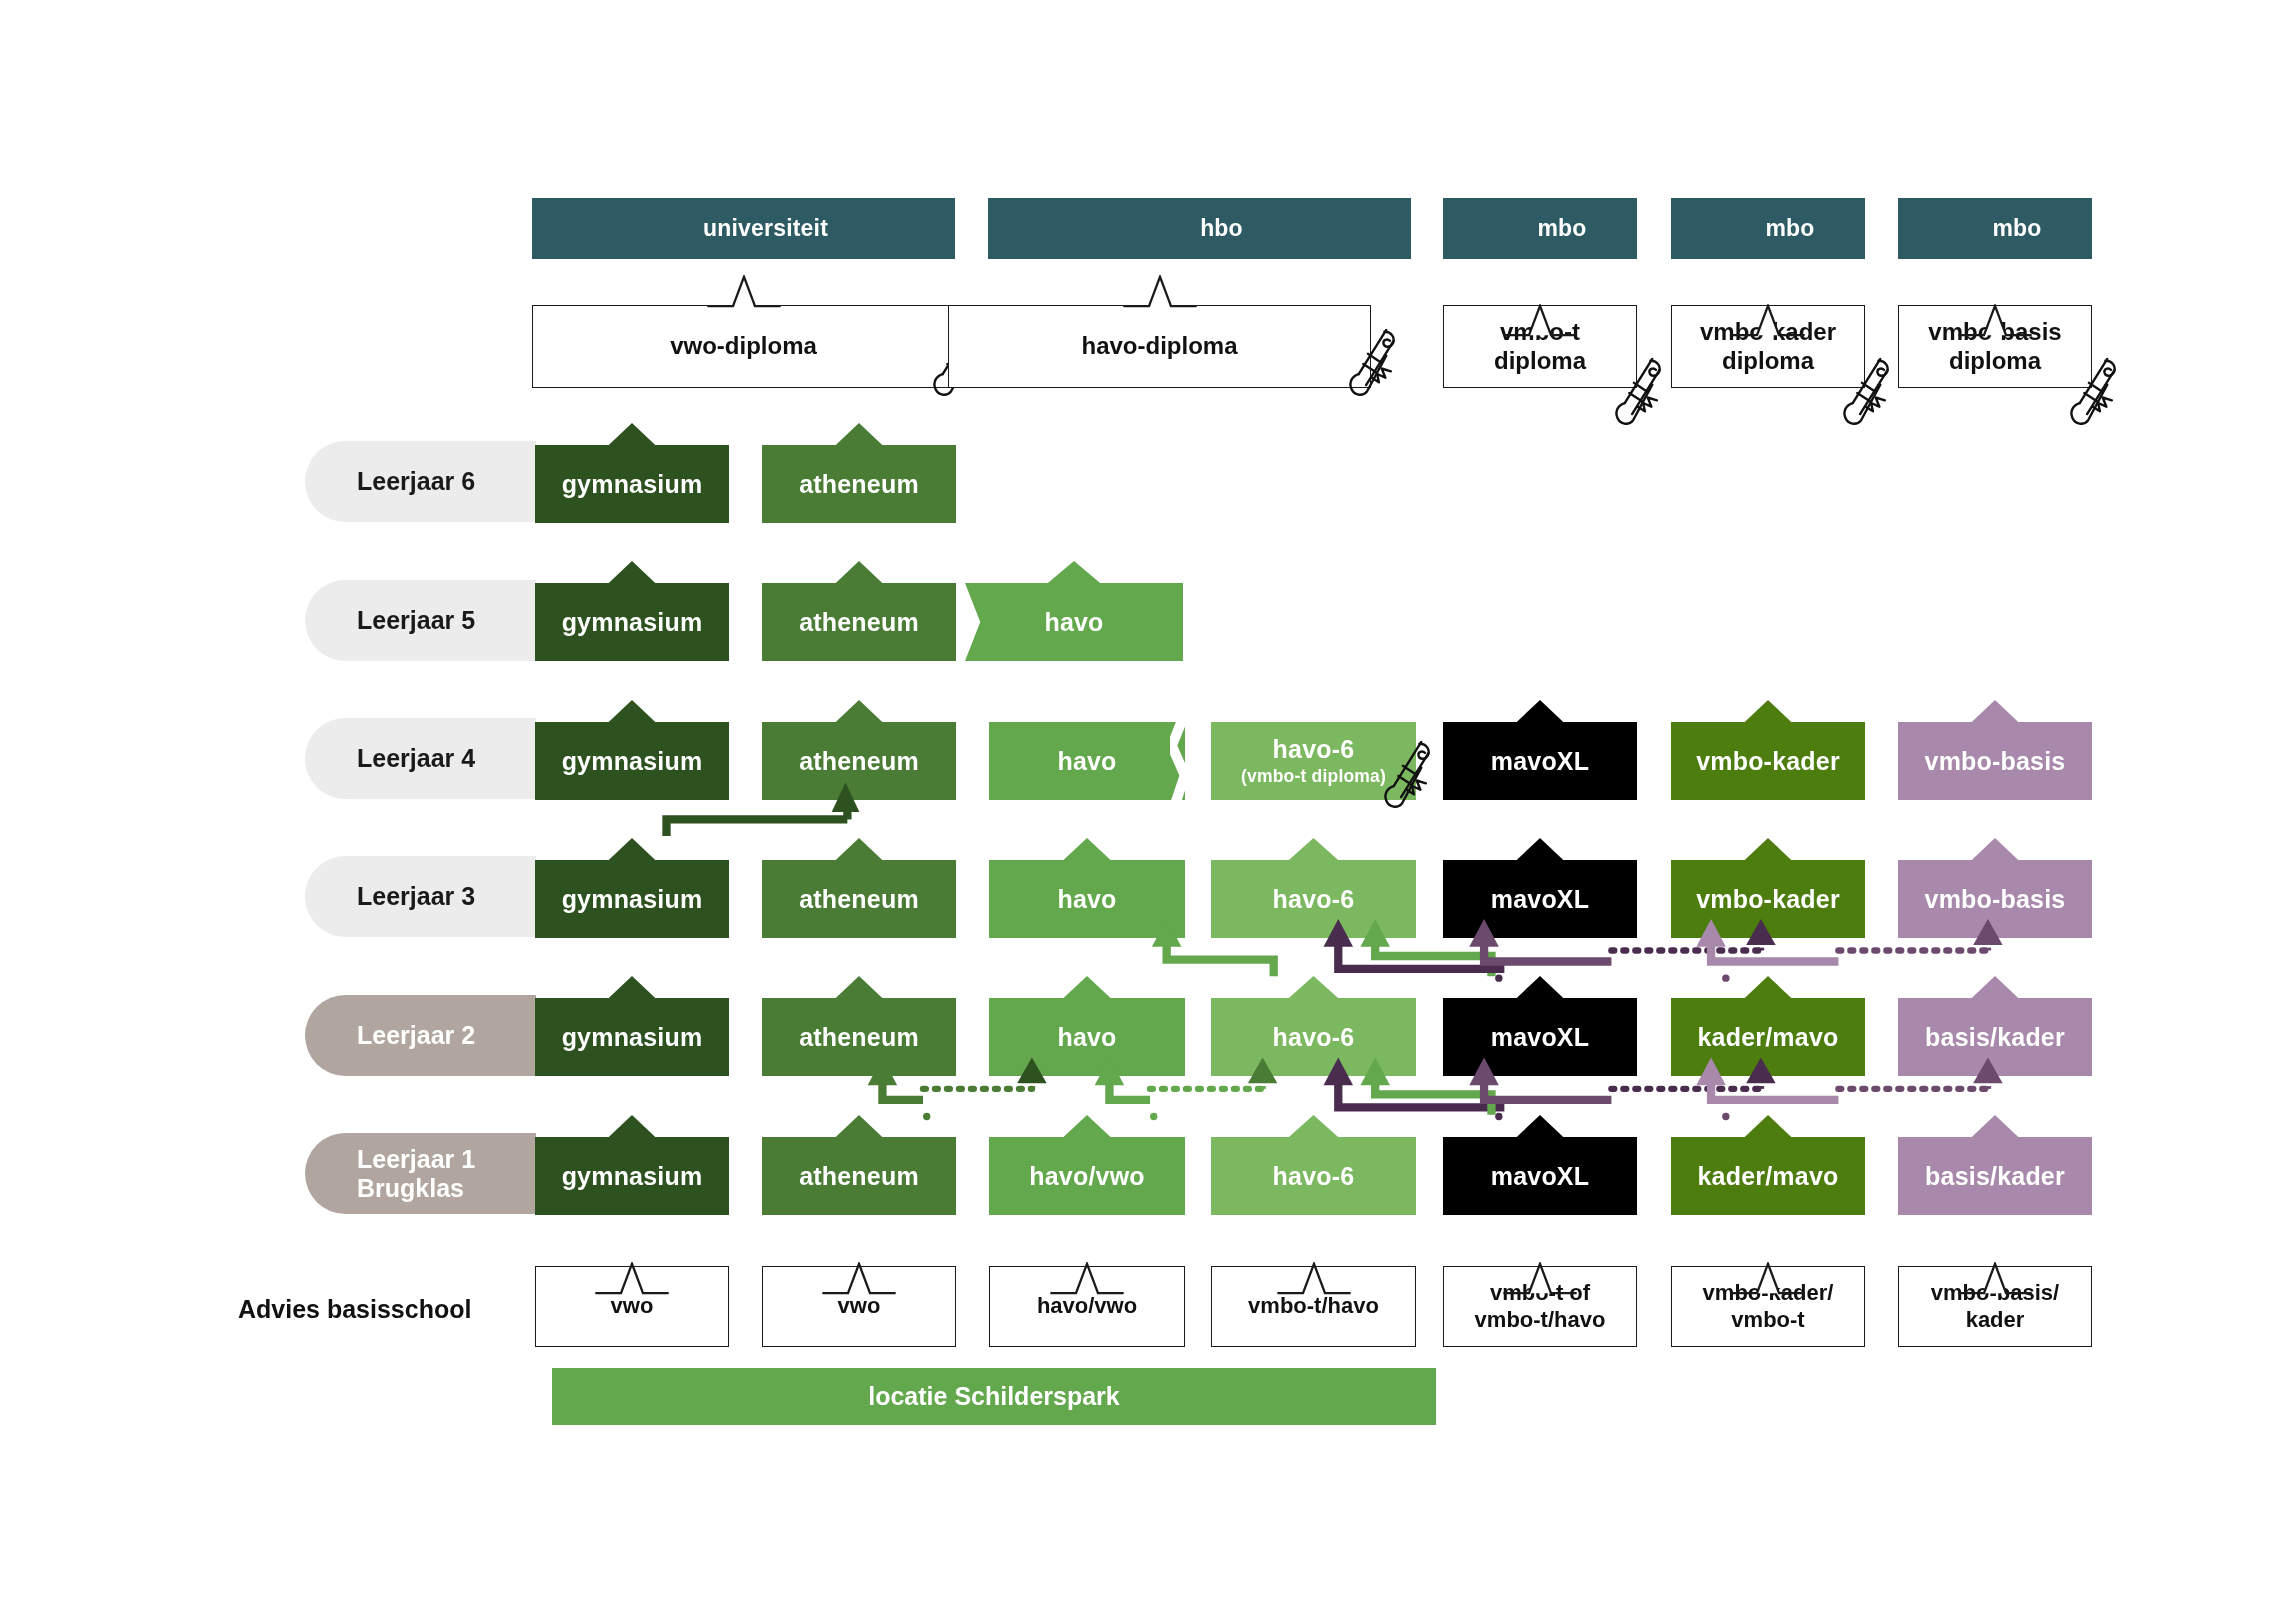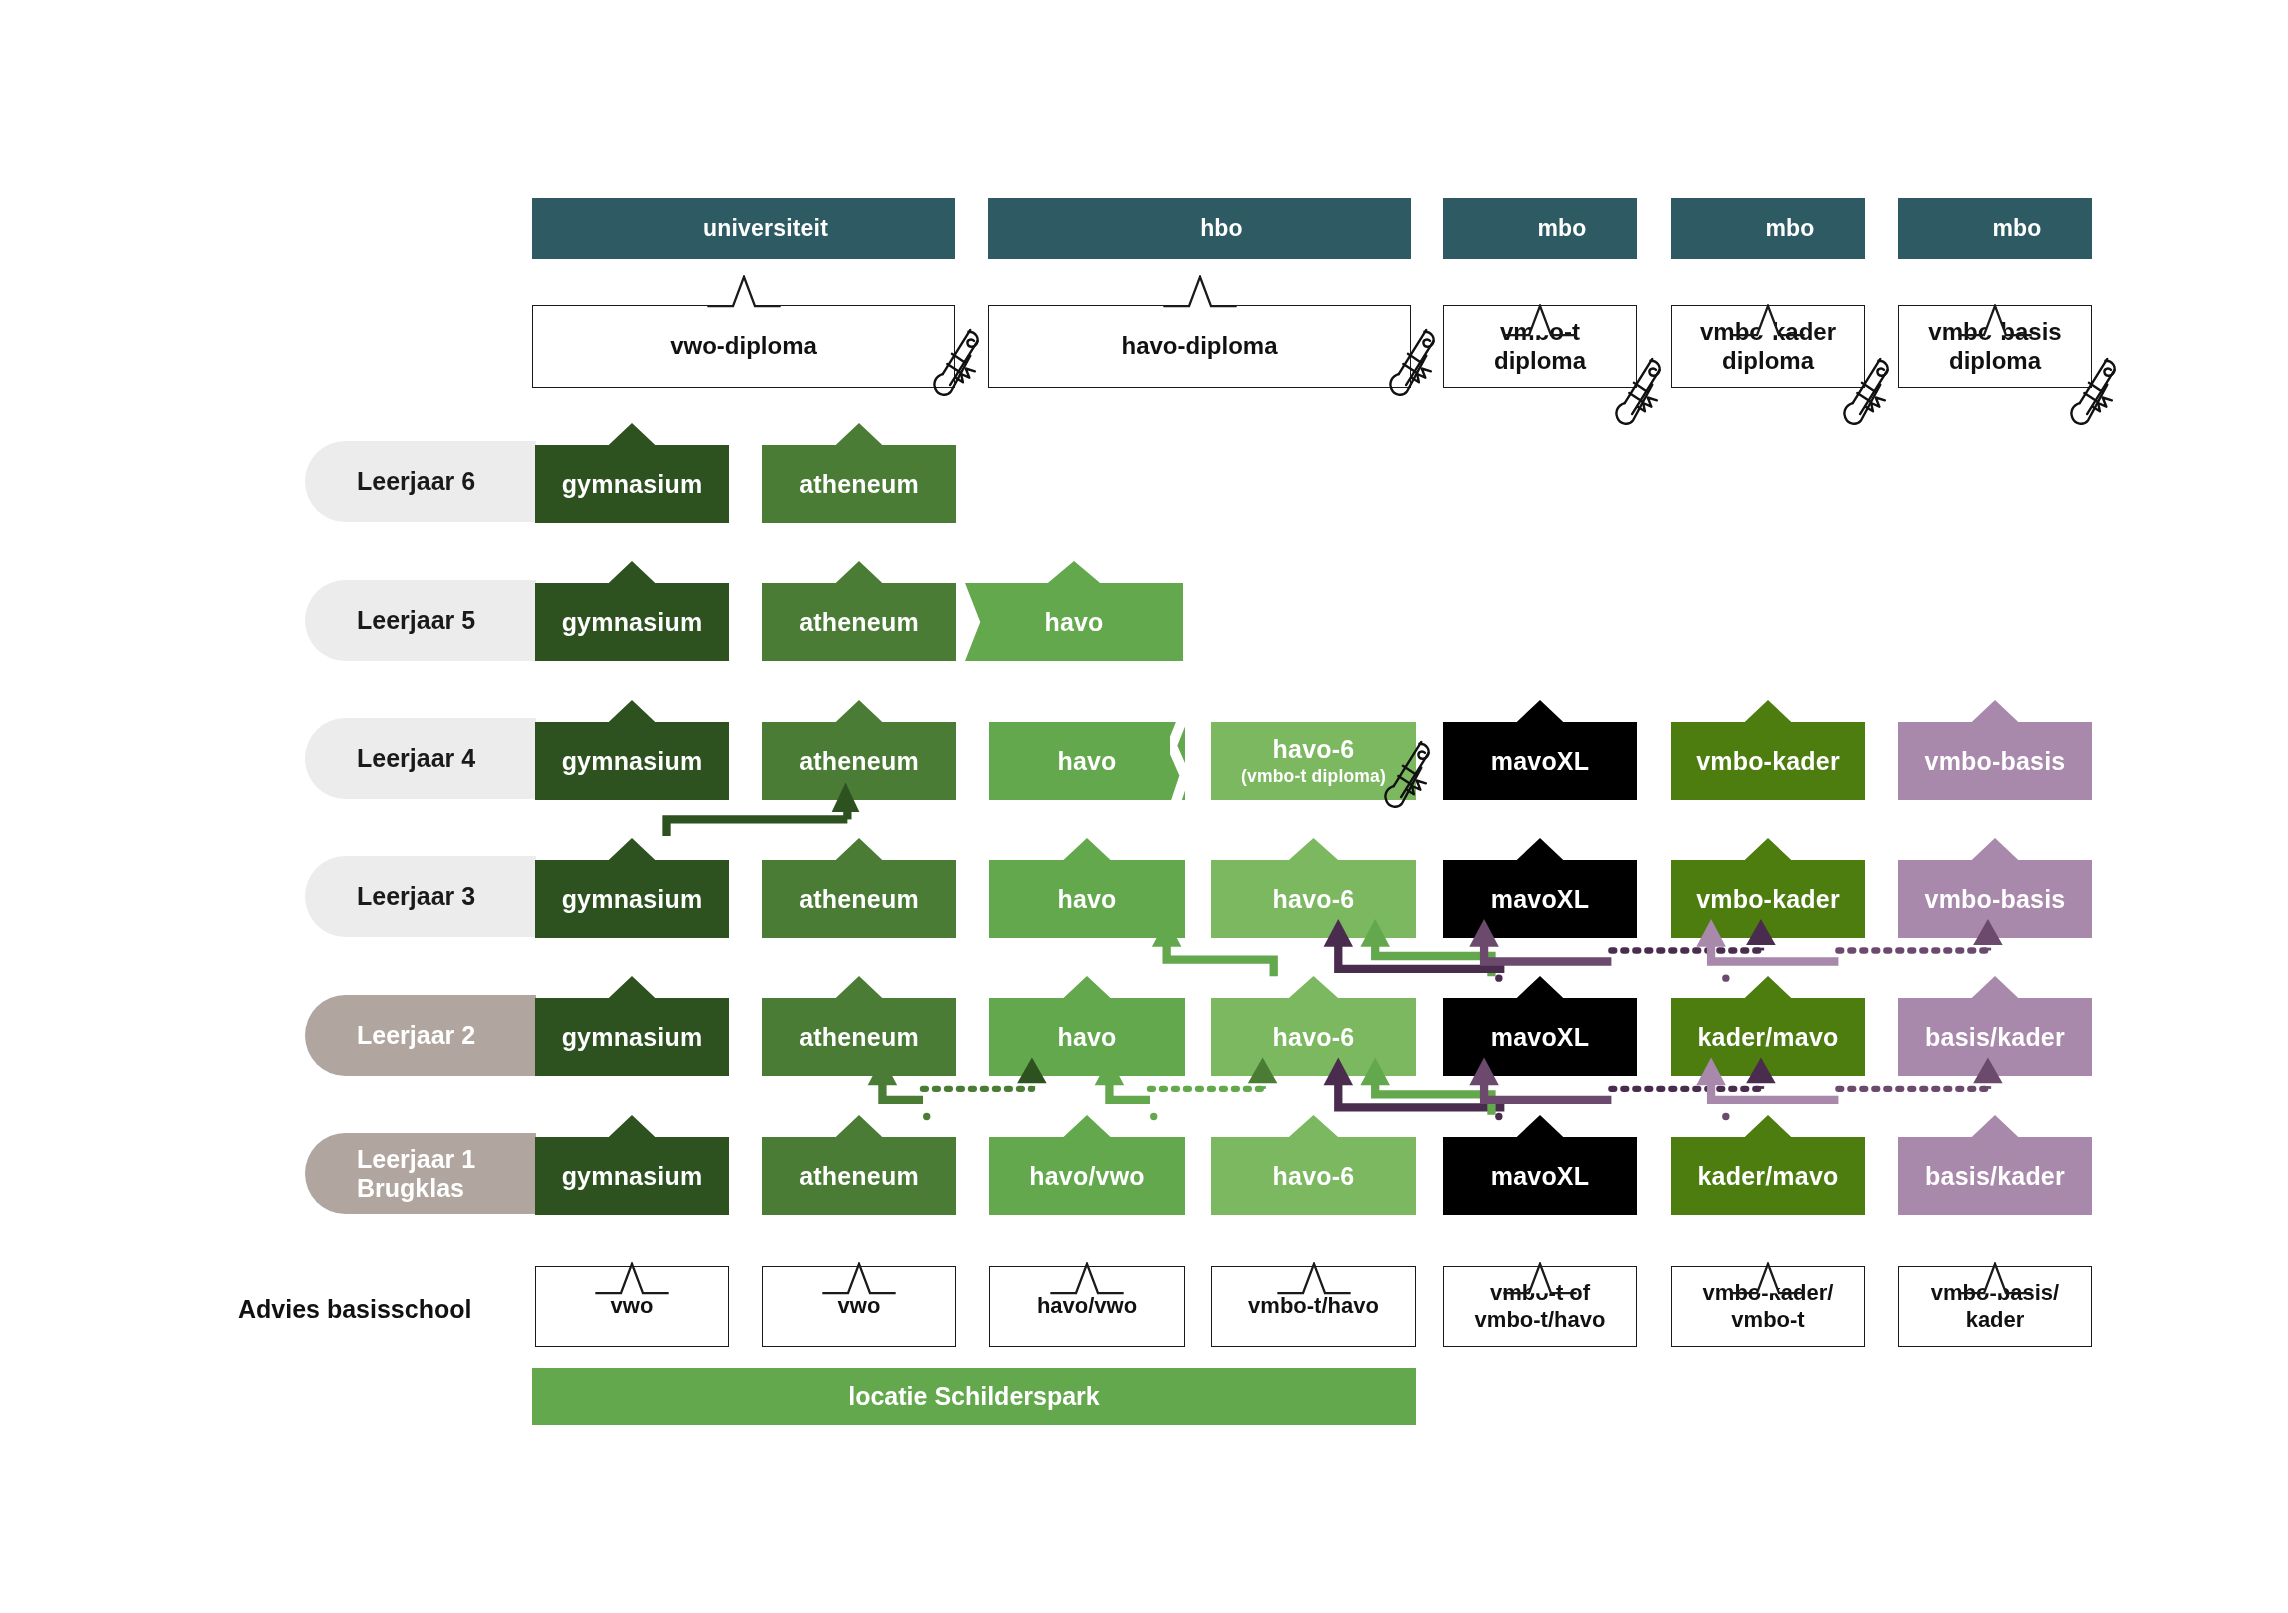--- a/index.html
+++ b/index.html
@@ -47,21 +47,21 @@
   .g-mid{background:#4a7c36;}
   .g-havo{background:#63a84c;}
   .g-havo6{background:#7cb860;}
   .p-dark{background:#000000;}
   .p-mid{background:#4d7c0f;}
   .p-light{background:#a888ab;}
 
   
   .locbar{display:flex;align-items:center;justify-content:center;color:#fff;
           font-size:25px;font-weight:700;}
-  .loc-green{background:#63a84c;}
+  .loc-green{background:#63a84c;margin-left:20px;}
   .loc-purple{background:#5d3f61;}
 
   
   .advies{font-size:25px;font-weight:700;color:#111;display:flex;align-items:center;}
 
   
   .conn{position:absolute;left:0;top:0;width:2289px;height:1613px;pointer-events:none;}
 </style>
 </head>
 <body>
@@ -99,21 +99,21 @@
             <path d="M54 16 L24 64"></path>
           <path d="M16 52 c-7 2 -11 9 -8 16 c3 7 12 9 17 3 L46 32"></path>
           <path d="M30 56 l8 5 l-2 -9 l9 4 l-4 -10 l10 3"></path>
           <path d="M26 30 L41 40"></path>
             <path d="M21 41 L36 51"></path>
         </g>
       </svg>
     </span>
   </div>
 
-  <div class="abs diploma" style="left:988px;top:305px;width:423px;height:83px;">
+  <div class="abs diploma" style="left:948px;top:305px;width:423px;height:83px;">
     <span class="notch">
       <svg width="74" height="33" viewBox="0 0 80 36">
           <polyline points="0,34 28,34 40,2 52,34 80,34" fill="#fff" stroke="#1a1a1a" stroke-width="2.5"></polyline>
         </svg>
     </span>
     <span>havo-diploma</span>
     <span class="scroll-ico" style="right:-31px;top:20px;">
       <svg width="57" height="74" viewBox="0 0 62 80">
         <g fill="none" stroke="#111" stroke-width="2.6" stroke-linejoin="round" stroke-linecap="round">
           <path d="M44 6 c8 0 12 7 9 13 c-3 5 -9 4 -10 0 c-1 -4 4 -6 7 -3"></path>

